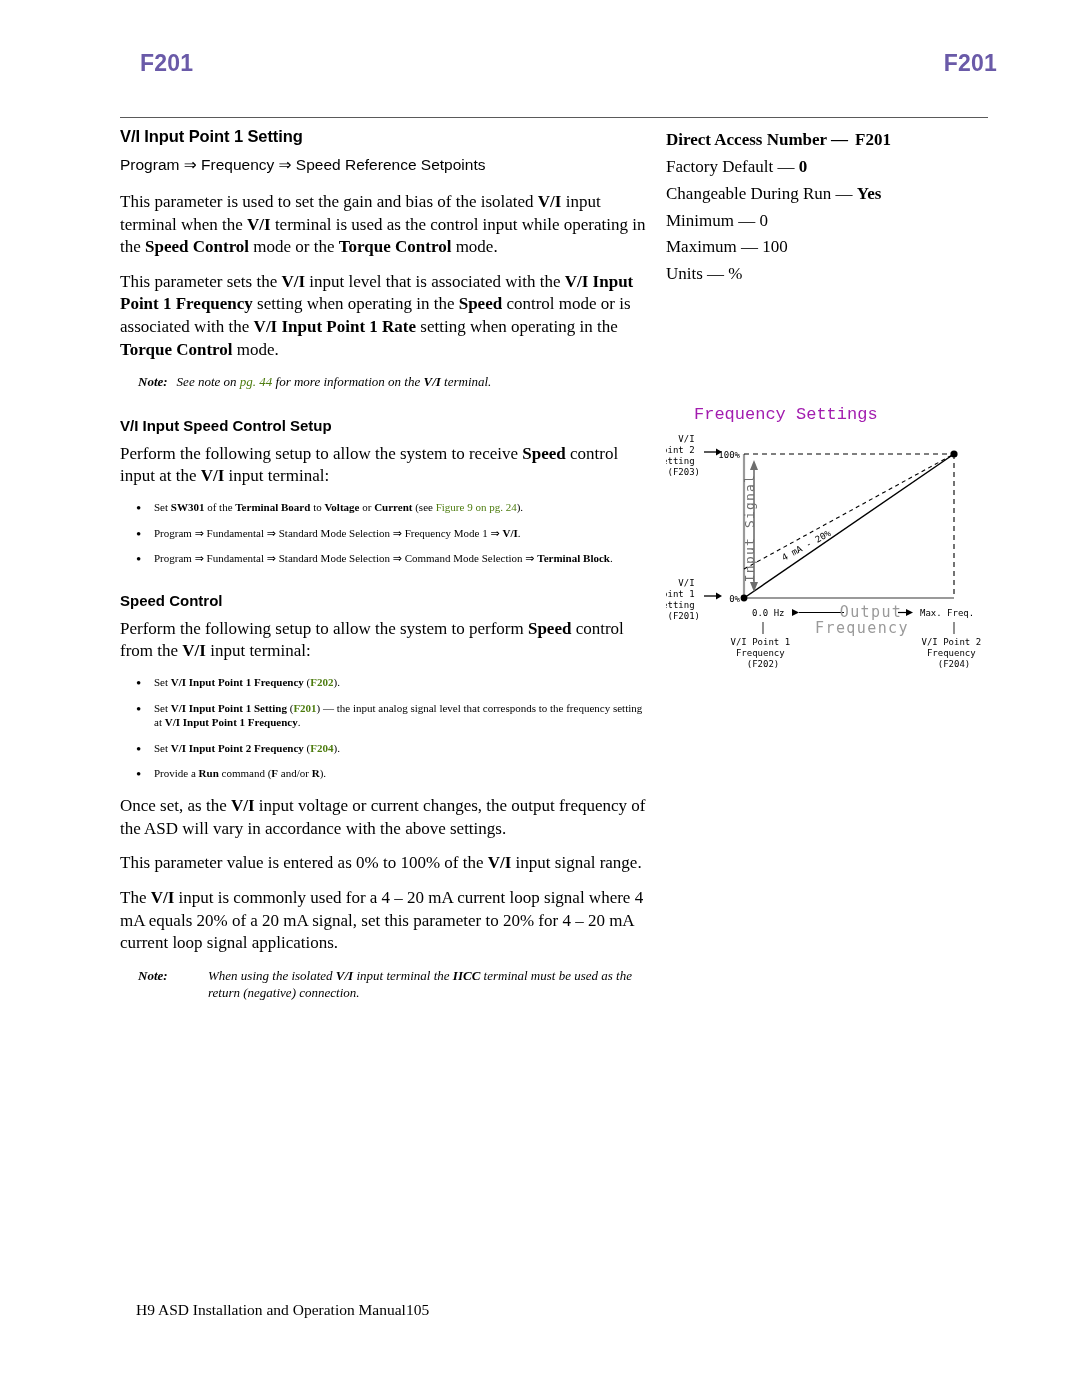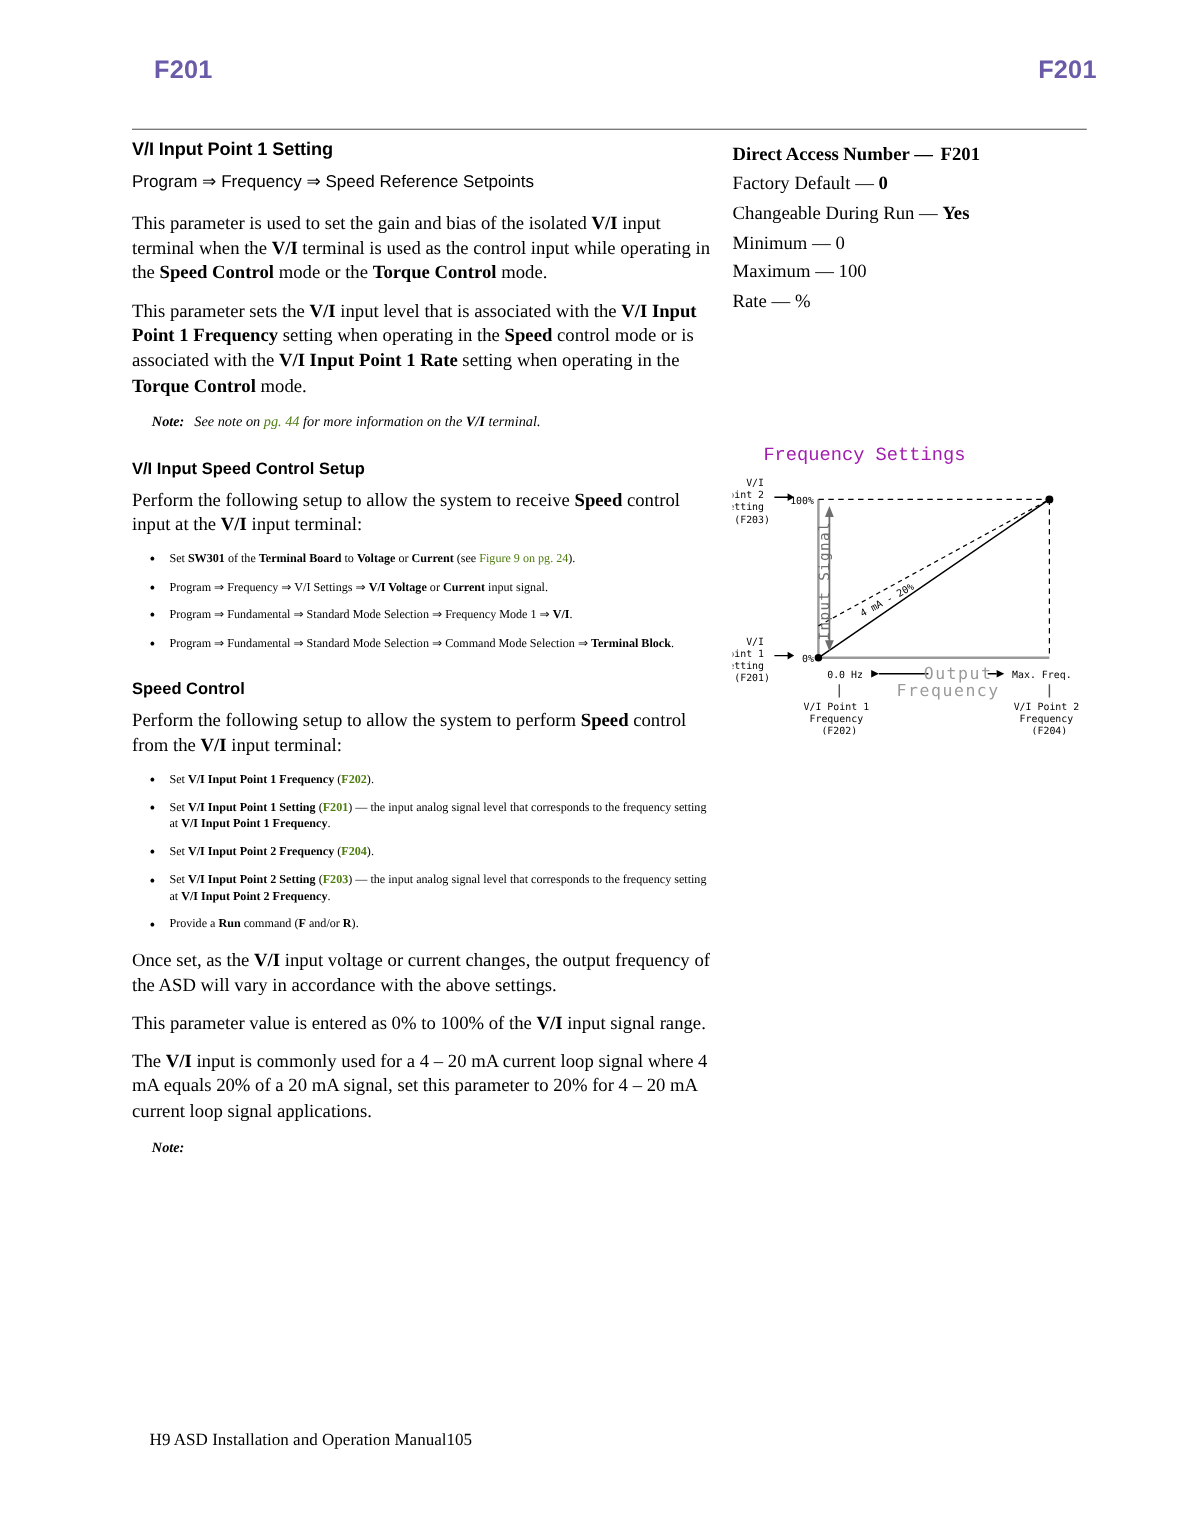--- a/index.html
+++ b/index.html
@@ -209,23 +209,20 @@
 
       <p class="body">
         <span>Perform the following setup to allow the system to receive </span><b>Speed</b><span> control input at the </span><b>V/I</b><span> input terminal:</span>
       </p>
 
       <ul class="blist">
         <li>
           <span>Set </span><b>SW301</b><span> of the </span><b>Terminal Board</b><span> to </span><b>Voltage</b><span> or </span><b>Current</b><span> (see </span><span class="xref">Figure 9 on</span><span> </span><span class="xref">pg. 24</span><span>).</span>
         </li>
         <li>
-          <span>Program ⇒ Frequency ⇒ V/I Settings ⇒ </span><b>V/I Voltage</b><span> or </span><b>Current</b><span> input signal.</span>
-        </li>
-        <li>
           <span>Program ⇒ Fundamental ⇒ Standard Mode Selection ⇒ Frequency Mode 1 ⇒ </span><b>V/I</b><span>.</span>
         </li>
         <li>
           <span>Program ⇒ Fundamental ⇒ Standard Mode Selection ⇒ Command Mode Selection ⇒ </span><b>Terminal Block</b><span>.</span>
         </li>
       </ul>
 
       <h3 class="sub">Speed Control</h3>
 
       <p class="body">
@@ -234,43 +231,41 @@
 
       <ul class="blist">
         <li>
           <span>Set </span><b>V/I Input Point 1 Frequency</b><span> (</span><span class="xref bld">F202</span><span>).</span>
         </li>
         <li>
           <span>Set </span><b>V/I Input Point 1 Setting</b><span> (</span><span class="xref bld">F201</span><span>) — the input analog signal level that corresponds to the frequency setting at </span><b>V/I Input Point 1 Frequency</b><span>.</span>
         </li>
         <li>
           <span>Set </span><b>V/I Input Point 2 Frequency</b><span> (</span><span class="xref bld">F204</span><span>).</span>
-        </li>
-        <li>
-          <span>Set </span><b>V/I Input Point 2 Setting</b><span> (</span><span class="xref bld">F203</span><span>) — the input analog signal level that corresponds to the frequency setting at </span><b>V/I Input Point 2 Frequency</b><span>.</span>
         </li>
         <li>
           <span>Provide a </span><b>Run</b><span> command (</span><b>F</b><span> and/or </span><b>R</b><span>).</span>
         </li>
       </ul>
 
       <p class="body" style="margin-top:14px">
         <span>Once set, as the </span><b>V/I</b><span> input voltage or current changes, the output frequency of the ASD will vary in accordance with the above settings.</span>
       </p>
 
       <p class="body">
         <span>This parameter value is entered as 0% to 100% of the </span><b>V/I</b><span> input signal range.</span>
       </p>
 
       <p class="body">
         <span>The </span><b>V/I</b><span> input is commonly used for a 4 – 20 mA current loop signal where 4 mA equals 20% of a 20 mA signal, set this parameter to 20% for 4 – 20 mA current loop signal applications.</span>
       </p>
 
       <div class="note hang">
         <span class="lbl">Note:</span>
+        <span class="txt"><span>When using the isolated </span><b>V/I</b><span> input terminal the </span><b>IICC</b><span> terminal must be used as the return (negative) connection.</span></span>
       </div>
 
     </div>
 
     <div class="col-right">
       <div class="param">
         <div class="first">
           <span class="k">Direct Access Number —</span><span class="gap"></span><span class="v">F201</span>
         </div>
         <div>
@@ -279,21 +274,21 @@
         <div>
           <span class="k">Changeable During Run —</span> <span class="v">Yes</span>
         </div>
         <div>
           <span class="k">Minimum —</span> <span class="vn">0</span>
         </div>
         <div>
           <span class="k">Maximum —</span> <span class="vn">100</span>
         </div>
         <div>
-          <span class="k">Rate —</span> <span class="vn">%</span>
+          <span class="k">Units —</span> <span class="vn">%</span>
         </div>
       </div>
     </div>
 
     <div class="figure">
       <div class="figtitle">Frequency Settings</div>
 
       <svg class="figsvg" width="330" height="238" viewBox="0 0 330 238">
 
         <line x1="78" y1="24" x2="78" y2="168" stroke="#9a9a9a" stroke-width="2.2"></line>

